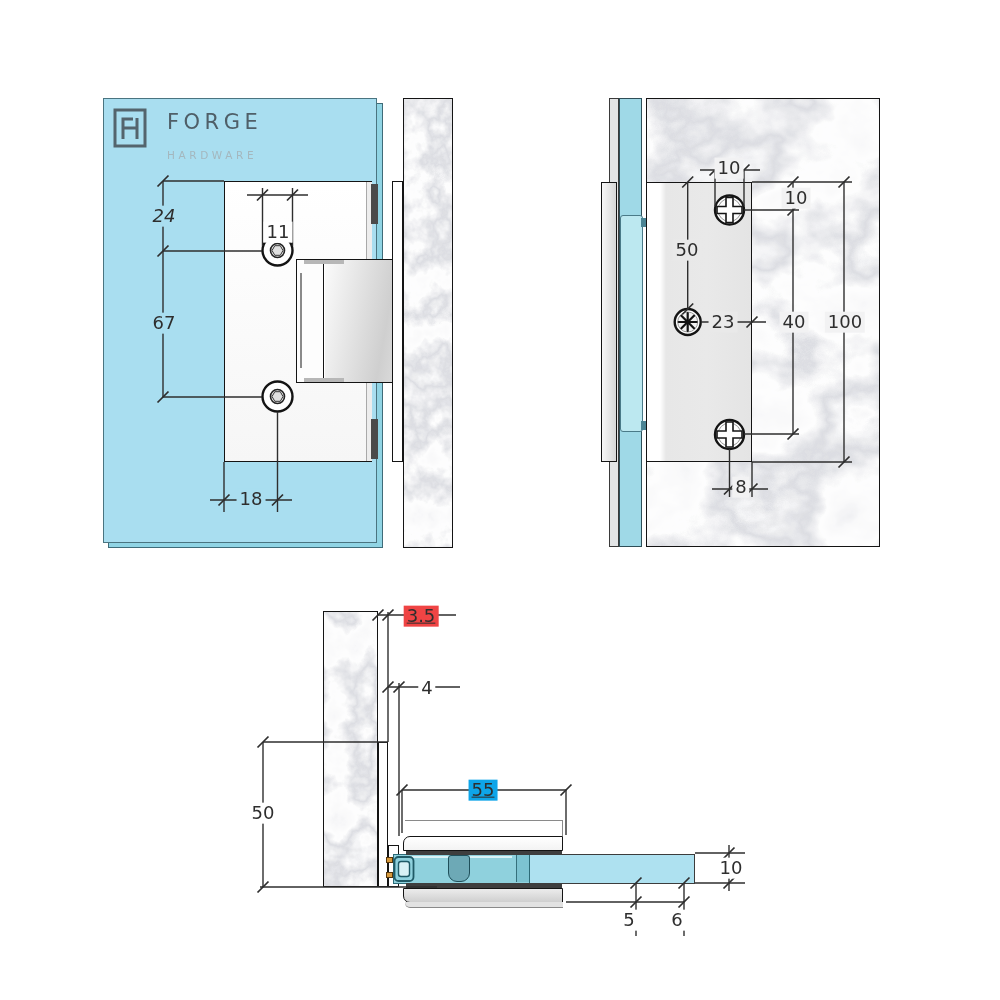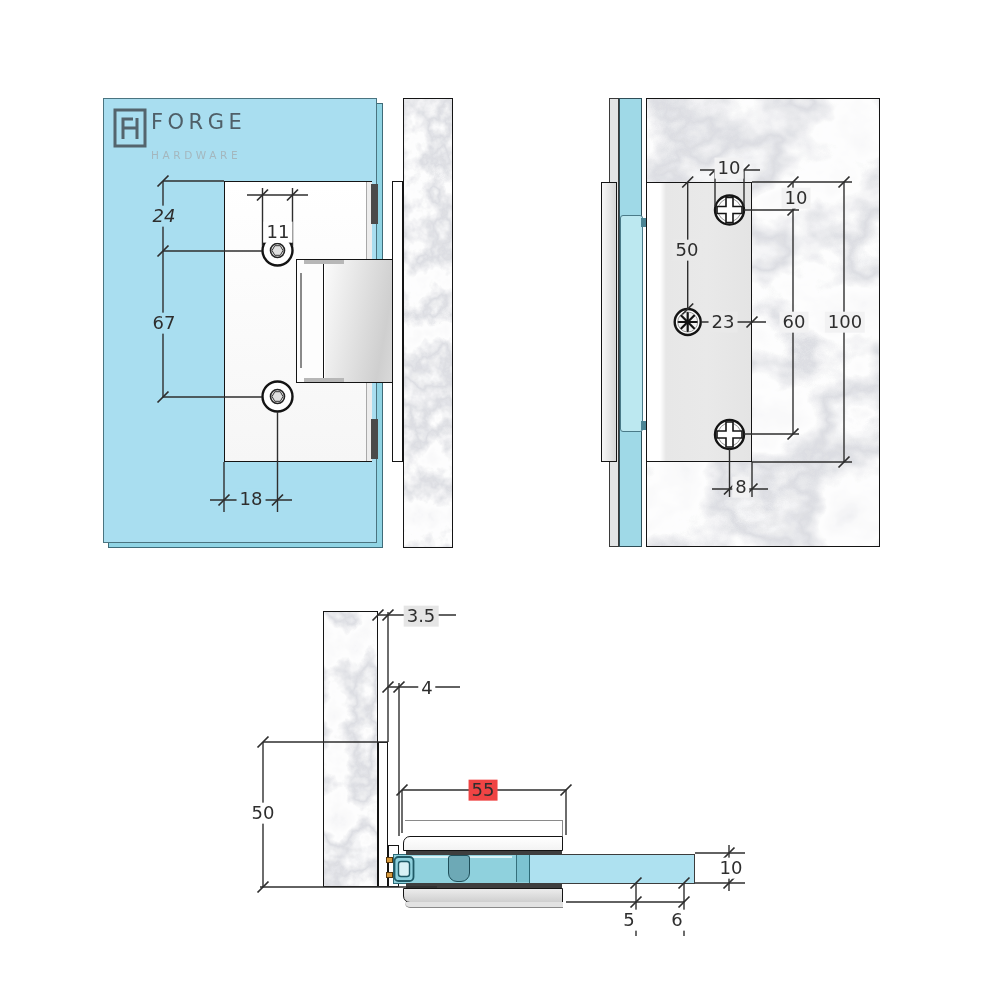--- a/index.html
+++ b/index.html
@@ -4,21 +4,21 @@
 <style>
   html,body{margin:0;padding:0;background:#fff;}
   #canvas{position:relative;width:1000px;height:1000px;background:#ffffff;overflow:hidden;
           font-family:"DejaVu Sans","Liberation Sans",sans-serif;}
   .abs{position:absolute;box-sizing:border-box;}
   .marble{position:absolute;box-sizing:border-box;border:1.5px solid #141414;background:#f4f4f6;overflow:hidden;}
   .marble svg{display:block;width:100%;height:100%;}
   .dim{position:absolute;transform:translate(-50%,-50%);font-size:18px;color:#2e2e2e;
        padding:0 3px;line-height:1.15;white-space:nowrap;z-index:30;}
   #overlay{position:absolute;left:0;top:0;z-index:20;pointer-events:none;}
-  .logo{position:absolute;left:113px;top:108px;display:flex;align-items:flex-start;gap:4px;z-index:5;}
+  .logo{position:absolute;left:113px;top:108px;display:flex;align-items:flex-start;gap:20px;z-index:5;}
   .logo .txt{display:flex;flex-direction:column;}
   .brand{font-size:21px;letter-spacing:4.5px;color:#4f5f68;font-weight:500;line-height:1.05;margin-top:3px;}
   .sub{font-size:10.5px;letter-spacing:3.6px;color:#a4b7be;font-weight:400;margin-top:16px;}
 </style>
 </head>
 <body>
 
 <svg width="0" height="0" style="position:absolute" aria-hidden="true">
   <defs>
     <filter id="marbleA" x="0%" y="0%" width="100%" height="100%">
@@ -259,25 +259,25 @@
 
   <div class="dim" style="left:164px;top:216px;background:#a9def0;font-style:italic;">24</div>
   <div class="dim" style="left:278px;top:196px;background:#ffffff;margin-top:36px;">11</div>
   <div class="dim" style="left:164px;top:323px;background:#a9def0;">67</div>
   <div class="dim" style="left:251px;top:499px;background:#a9def0;">18</div>
 
   <div class="dim" style="left:729px;top:168px;background:#f2f2f3;">10</div>
   <div class="dim" style="left:796px;top:198px;background:#f2f2f3;">10</div>
   <div class="dim" style="left:687px;top:250px;background:#e9e9e9;">50</div>
   <div class="dim" style="left:723px;top:322px;background:#e9e9e9;">23</div>
-  <div class="dim" style="left:794px;top:322px;background:#f2f2f3;">60</div>
+  <div class="dim" style="left:794px;top:322px;background:#f2f2f3;">40</div>
   <div class="dim" style="left:845px;top:322px;background:#f2f2f3;">100</div>
   <div class="dim" style="left:741px;top:487px;background:#f2f2f3;">8</div>
 
-  <div class="dim" style="left:421px;top:616px;background:#e5e5e5;">3.5</div>
+  <div class="dim" style="left:421px;top:616px;background:#ef4444;text-decoration:underline;">3.5</div>
   <div class="dim" style="left:427px;top:688px;background:#ffffff;">4</div>
   <div class="dim" style="left:263px;top:813px;background:#ffffff;">50</div>
-  <div class="dim" style="left:483px;top:790px;background:#ef4444;">55</div>
+  <div class="dim" style="left:483px;top:790px;background:#0ea5e9;text-decoration:underline;">55</div>
   <div class="dim" style="left:731px;top:868px;background:#ffffff;">10</div>
   <div class="dim" style="left:629px;top:920px;background:#ffffff;">5</div>
   <div class="dim" style="left:677px;top:920px;background:#ffffff;">6</div>
 
 </div>
 
 </body></html>

